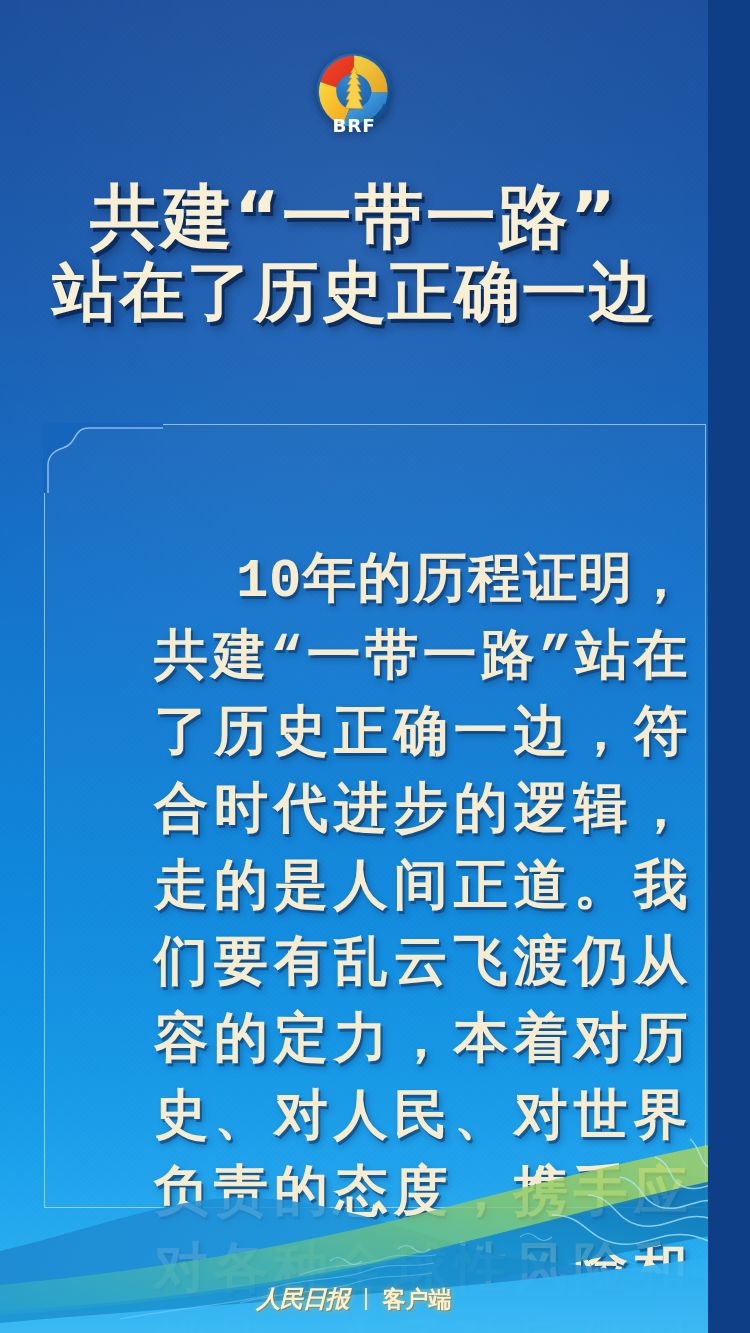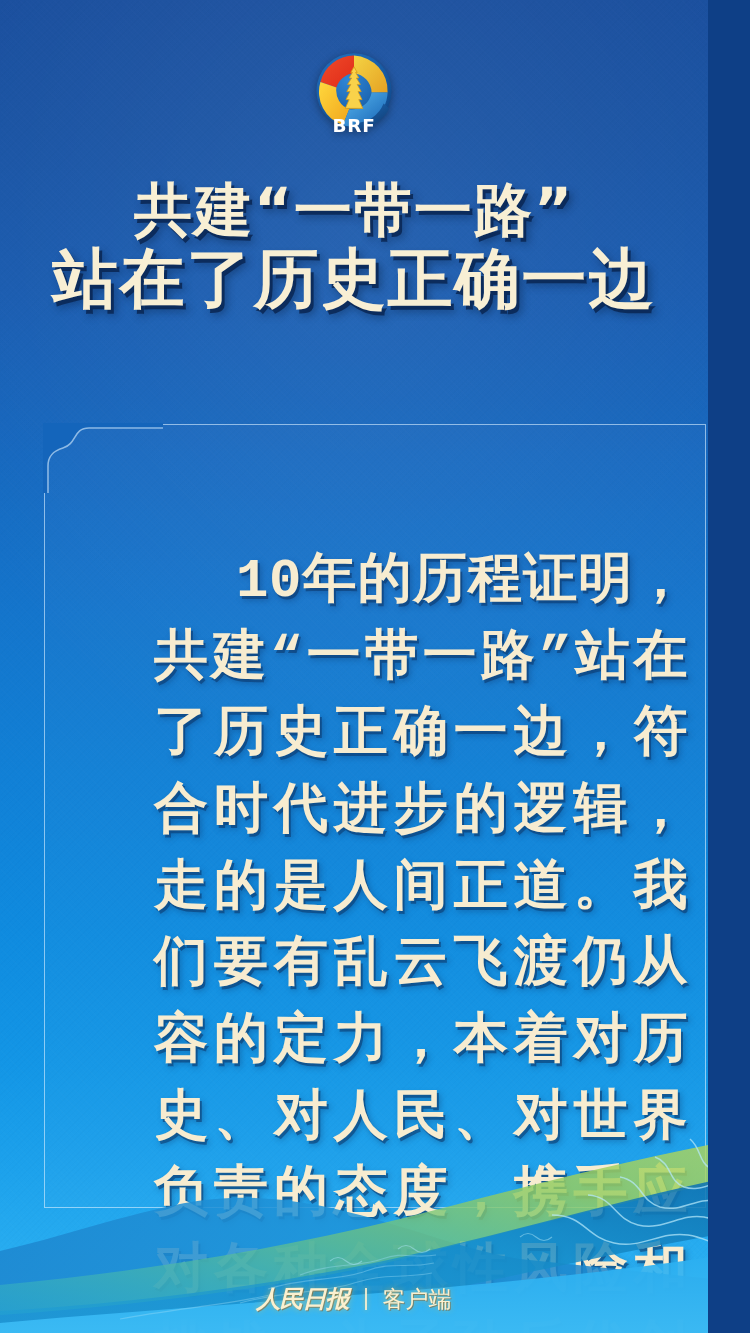--- a/index.html
+++ b/index.html
@@ -68,21 +68,21 @@
     text-align: center;
     color: #f8efd4;
     font-family: "DejaVu Sans", "Liberation Sans", sans-serif;
     font-weight: bold;
     letter-spacing: 2px;
     text-shadow:
       3px 4px 0 rgba(9,38,82,.85),
       5px 6px 8px rgba(6,28,62,.45);
     line-height: 1.12;
   }
-  .headline .l1 { display: block; font-size: 58px; }
+  .headline .l1 { display: block; font-size: 70px; }
   .headline .l2 { display: block; font-size: 65px; }
 
   
   .card {
     position: absolute;
     left: 44px;
     top: 424px;
     width: 662px;
     height: 784px;
     border: 1.5px solid rgba(214, 238, 255, .62);
@@ -167,21 +167,21 @@
   .brand-sep {
     width: 2px;
     height: 22px;
     background: #fbf0cf;
     opacity: .9;
     box-shadow: 0 0 5px rgba(255,200,60,.6);
   }
   .brand-sub {
     color: #fbf0cf;
     font-family: "DejaVu Sans", "Liberation Sans", sans-serif;
-    font-weight: normal;
+    font-weight: bold;
     font-size: 23px;
     letter-spacing: 0px;
     text-shadow: 0 0 6px rgba(255,190,50,.6), 1px 1px 0 rgba(140,70,10,.5);
   }
 </style>
 </head>
 <body>
 
 <div class="poster">
 

